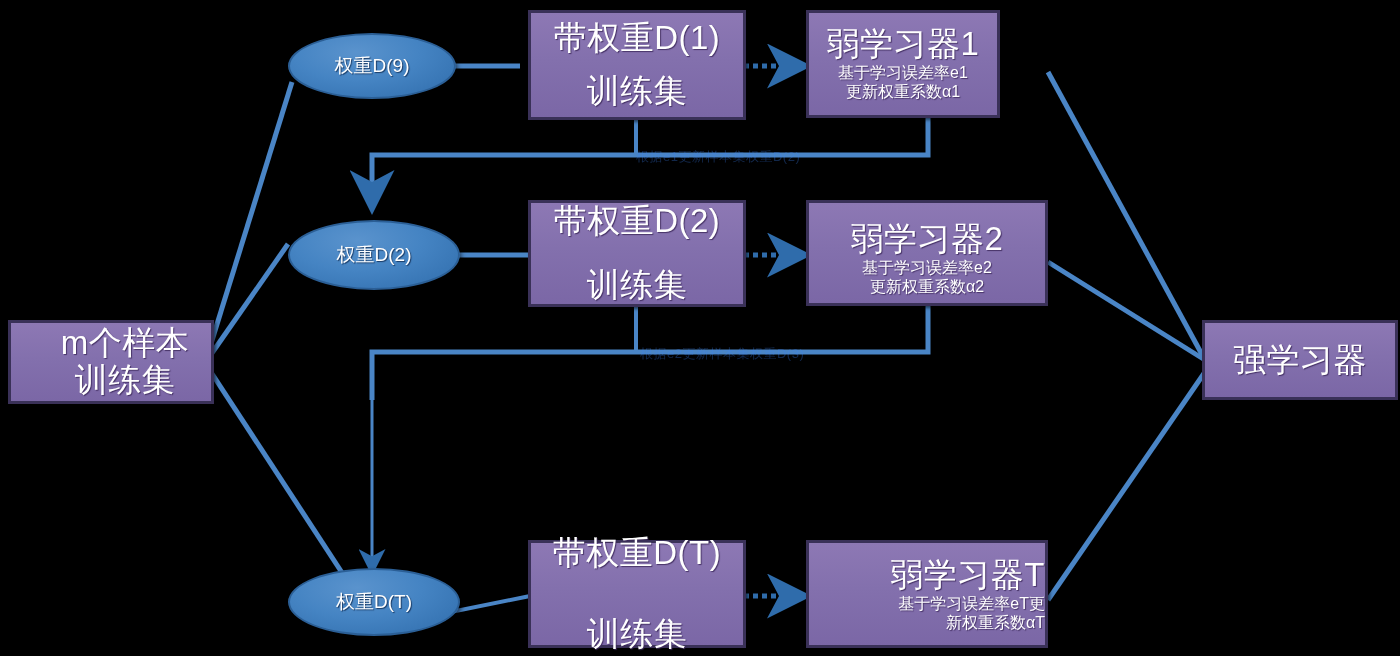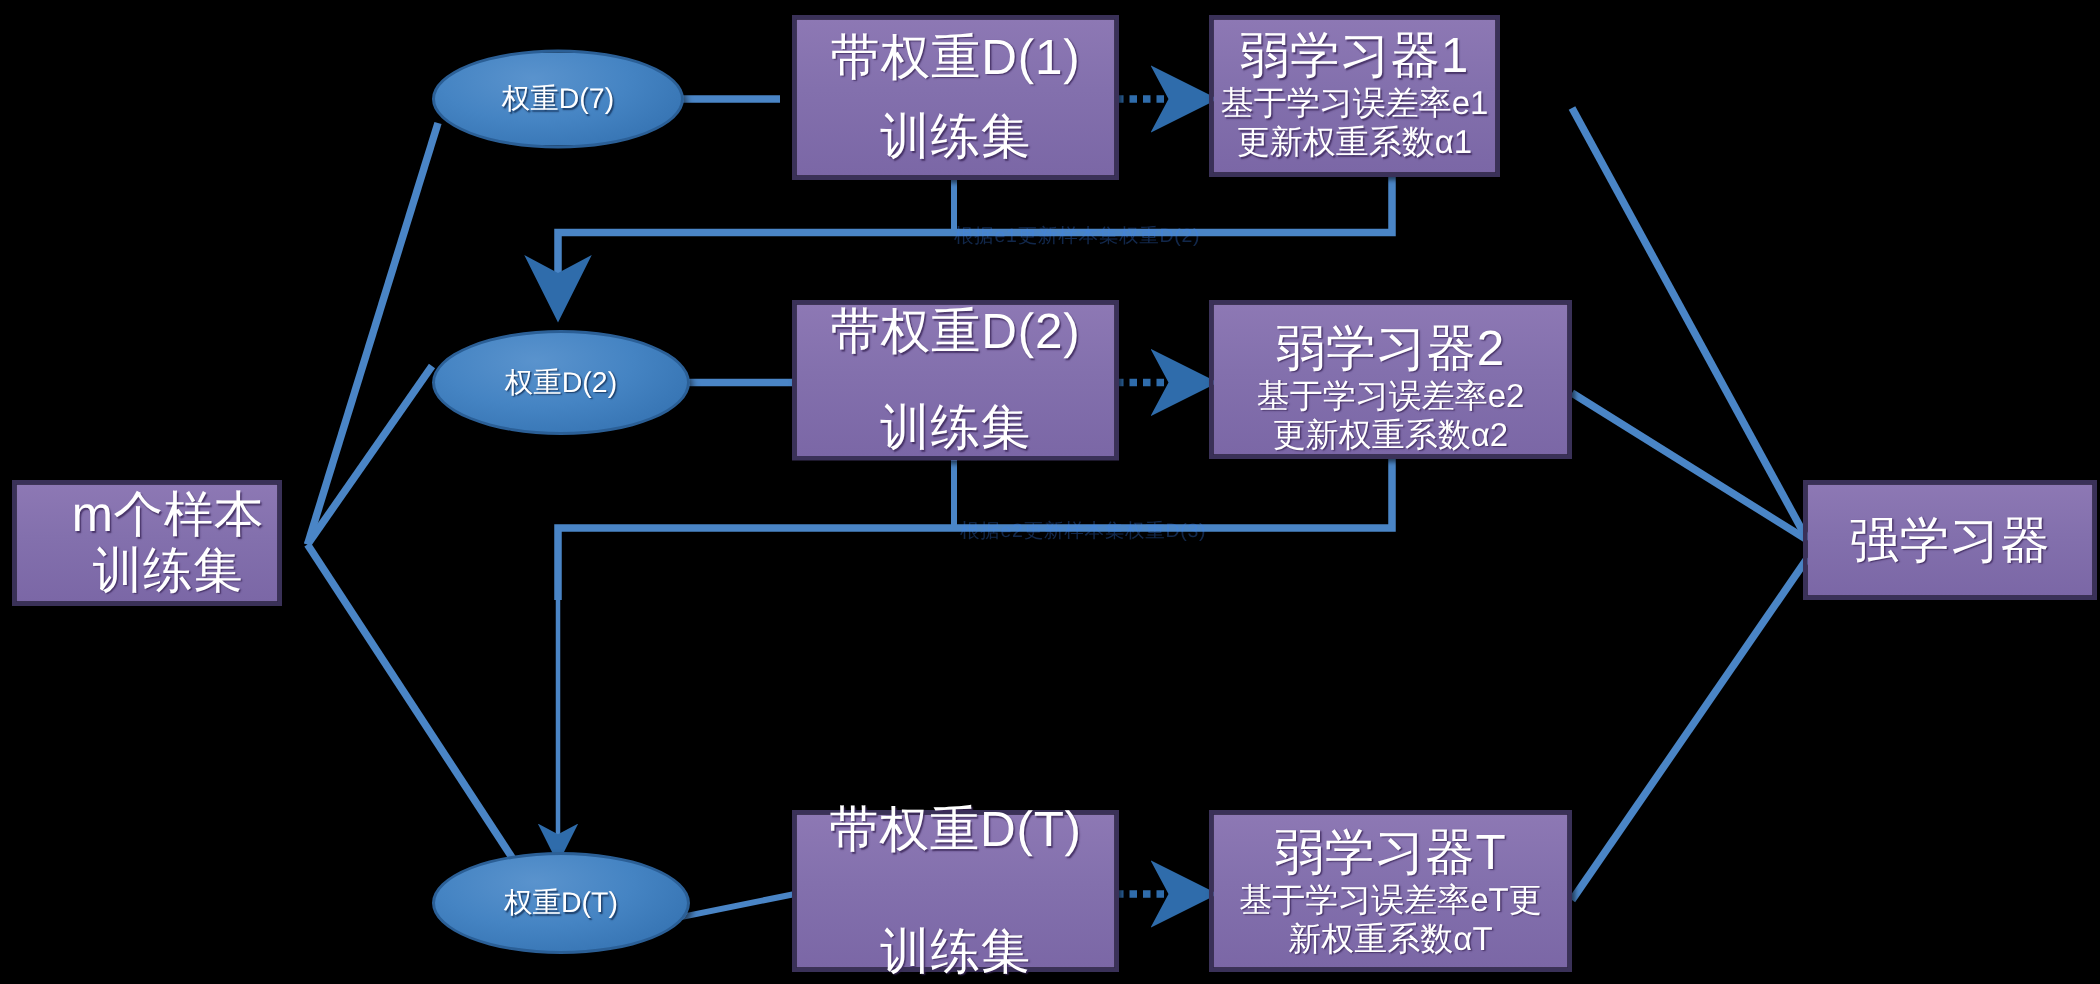--- a/index.html
+++ b/index.html
@@ -8,21 +8,21 @@
   #stage{position:relative;width:1400px;height:656px;background:#000;}
   svg#wires{position:absolute;left:0;top:0;width:1400px;height:656px;}
 
   .node{position:absolute;box-sizing:border-box;display:flex;flex-direction:column;
         align-items:center;justify-content:center;text-align:center;color:#fff;}
 
   .pbox{background:linear-gradient(180deg,#8d78b4 0%,#8370ad 45%,#7b67a6 100%);
         border:3px solid #3a3158;box-shadow:2px 2px 3px rgba(0,0,0,.55);}
   .pbox .l1{font-size:33px;line-height:1.12;letter-spacing:.5px;
             text-shadow:1px 1px 1px rgba(60,40,90,.85);}
-  .pbox .l2{font-size:22px;line-height:1.22;text-shadow:1px 1px 1px rgba(60,40,90,.85);}
+  .pbox .l2{font-size:16px;line-height:1.22;text-shadow:1px 1px 1px rgba(60,40,90,.85);}
 
   .ellipse{background:radial-gradient(ellipse at 40% 28%,#5a93cd 0%,#4584c3 45%,#2f6cab 100%);
            border:2px solid #2b5f96;border-radius:50%;
            box-shadow:2px 3px 4px rgba(0,0,0,.5);}
   .ellipse .l1{font-size:19px;text-shadow:1px 1px 1px rgba(20,50,90,.9);}
 
   .edge-label{position:absolute;color:#3b82f6;font-size:13px;white-space:nowrap;
               opacity:.30;letter-spacing:.5px;}
 </style>
 </head>
@@ -63,27 +63,27 @@
       <path d="M1048,600 L1205,372"></path>
     </g>
 
     <g stroke="#2f6cab" stroke-width="5" fill="none" stroke-dasharray="5 4">
       <path d="M744,66 L802,66" marker-end="url(#ahd)"></path>
       <path d="M744,255 L802,255" marker-end="url(#ahd)"></path>
       <path d="M744,596 L802,596" marker-end="url(#ahd)"></path>
     </g>
   </svg>
 
-  <div class="node pbox" style="left:8px;top:320px;width:180px;height:84px;padding-left:28px;">
+  <div class="node pbox" style="left:8px;top:320px;width:206px;height:84px;padding-left:28px;">
     <div class="l1">m个样本</div>
     <div class="l1">训练集</div>
   </div>
 
   <div class="node ellipse" style="left:288px;top:33px;width:168px;height:66px;">
-    <div class="l1">权重D(7)</div>
+    <div class="l1">权重D(9)</div>
   </div>
   <div class="node ellipse" style="left:288px;top:220px;width:172px;height:70px;">
     <div class="l1">权重D(2)</div>
   </div>
   <div class="node ellipse" style="left:288px;top:568px;width:172px;height:68px;">
     <div class="l1">权重D(T)</div>
   </div>
 
   <div class="node pbox" style="left:528px;top:10px;width:218px;height:110px;gap:16px;">
     <div class="l1">带权重D(1)</div>
@@ -101,21 +101,21 @@
   <div class="node pbox" style="left:806px;top:10px;width:194px;height:108px;padding-top:0;">
     <div class="l1">弱学习器1</div>
     <div class="l2">基于学习误差率e1</div>
     <div class="l2">更新权重系数α1</div>
   </div>
   <div class="node pbox" style="left:806px;top:200px;width:242px;height:106px;padding-top:12px;">
     <div class="l1">弱学习器2</div>
     <div class="l2">基于学习误差率e2</div>
     <div class="l2">更新权重系数α2</div>
   </div>
-  <div class="node pbox" style="left:806px;top:540px;width:242px;height:108px;padding-top:2px;">
+  <div class="node pbox" style="left:806px;top:540px;width:242px;height:108px;padding-top:2px;align-items:flex-end;">
     <div class="l1">弱学习器T</div>
     <div class="l2">基于学习误差率eT更</div>
     <div class="l2">新权重系数αT</div>
   </div>
 
   <div class="node pbox" style="left:1202px;top:320px;width:196px;height:80px;">
     <div class="l1">强学习器</div>
   </div>
 
   <div class="edge-label" style="left:636px;top:148px;">根据e1更新样本集权重D(2)</div>

